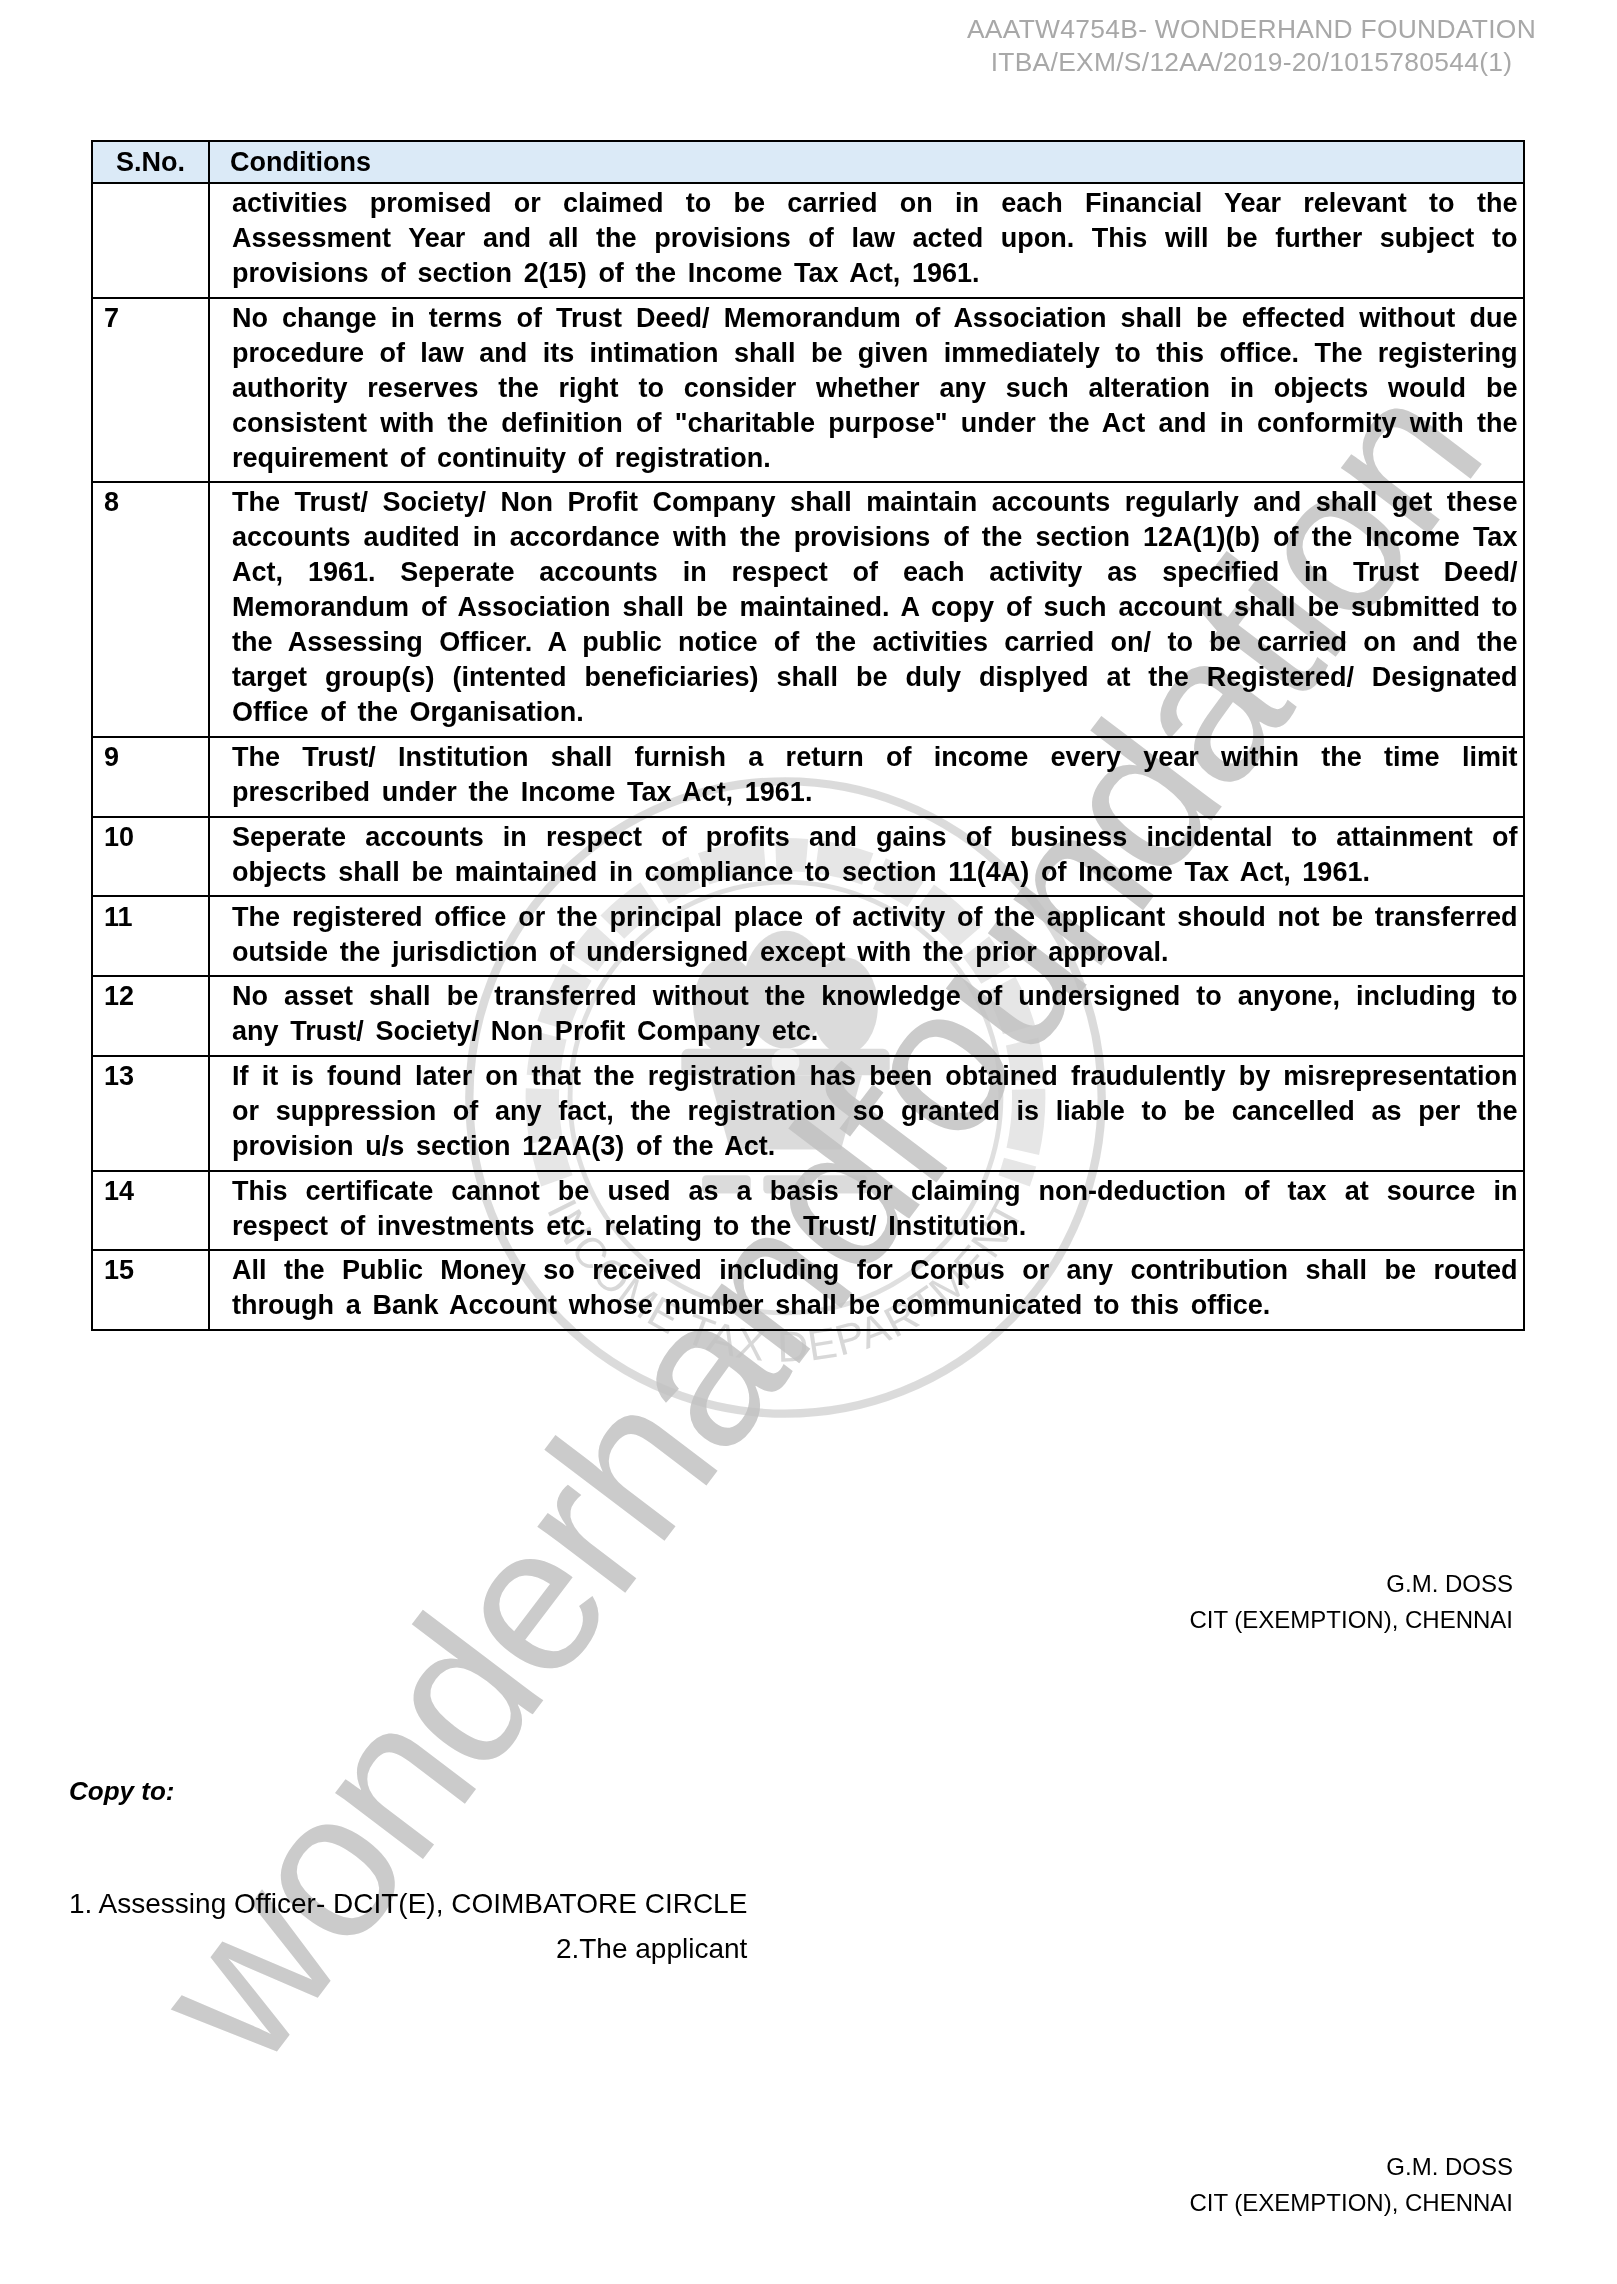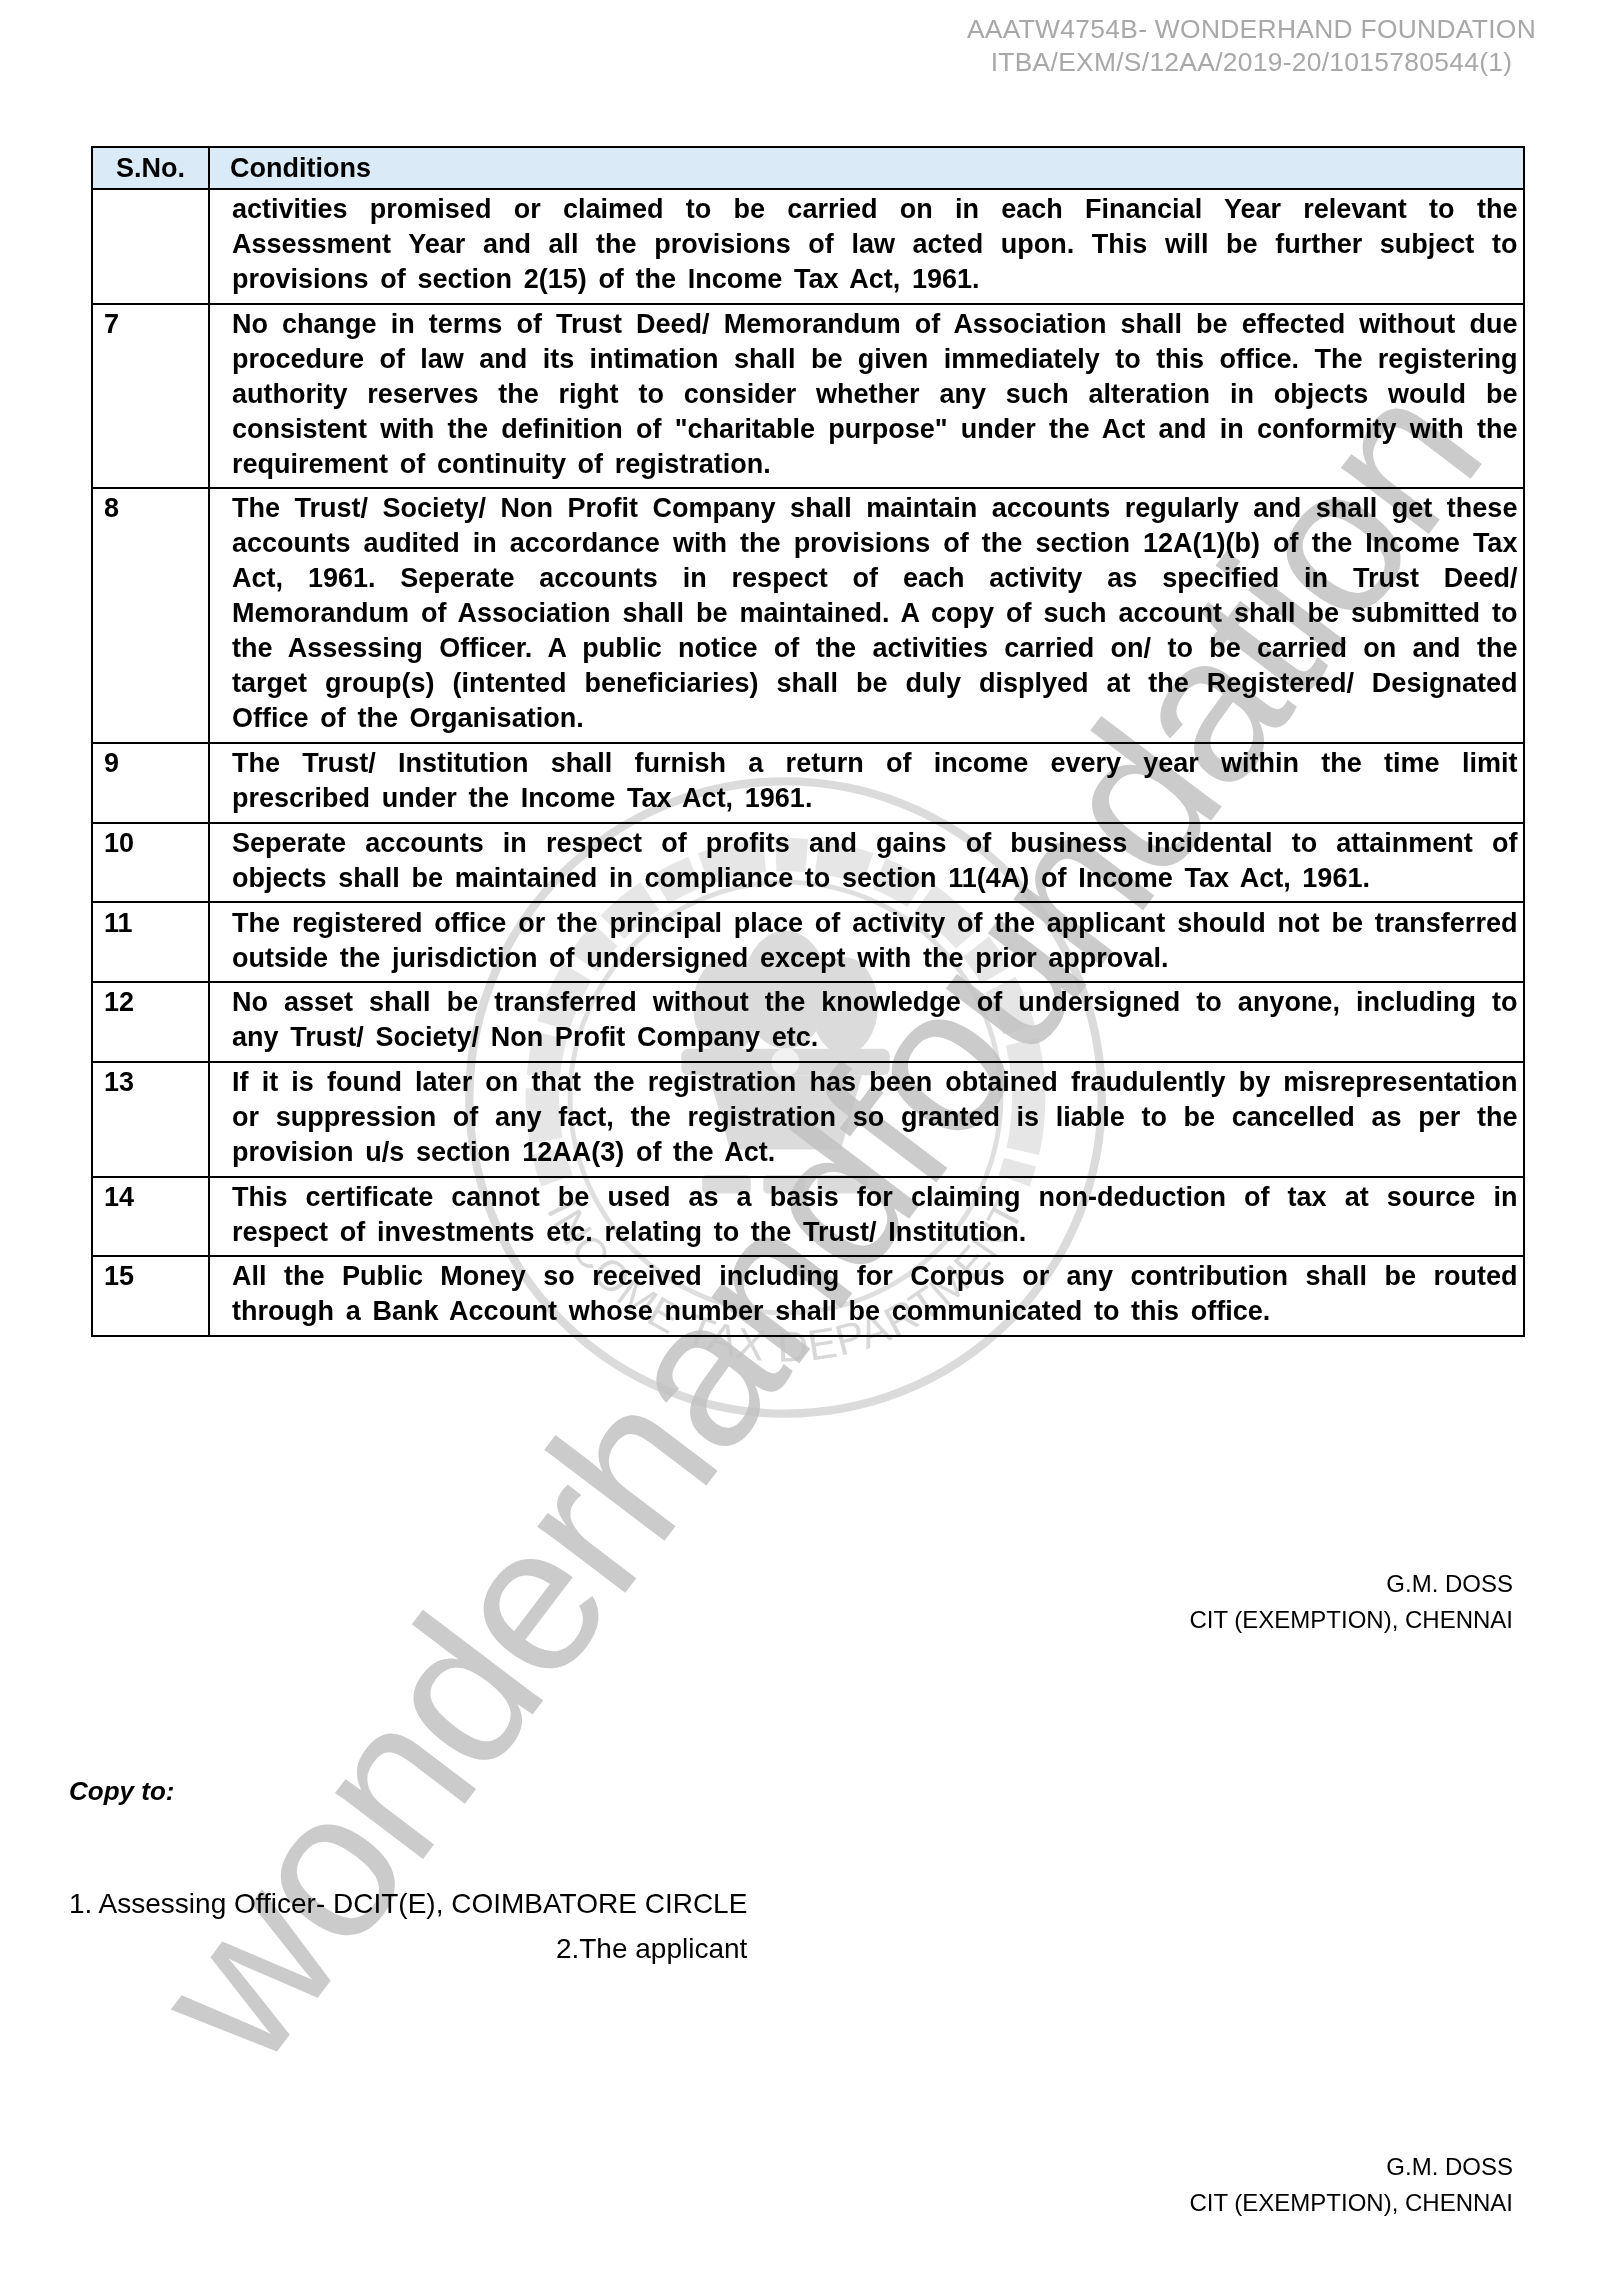--- a/index.html
+++ b/index.html
@@ -32,21 +32,21 @@
 
   .doc-header{
     position:absolute;top:12.5px;right:81px;
     text-align:center;
     font-size:26.4px;line-height:33px;
     letter-spacing:0.3px;
     color:var(--header-text-gray,#a8a8a8);
   }
 
   table.conditions{
-    position:absolute;left:91px;top:146px;
+    position:absolute;left:91px;top:140px;
     width:1434px;
     border-collapse:collapse;
     table-layout:fixed;
   }
   table.conditions th, table.conditions td{
     border:2.1px solid #000;
     background:transparent;
     font-weight:bold;
   }
   table.conditions thead th{

